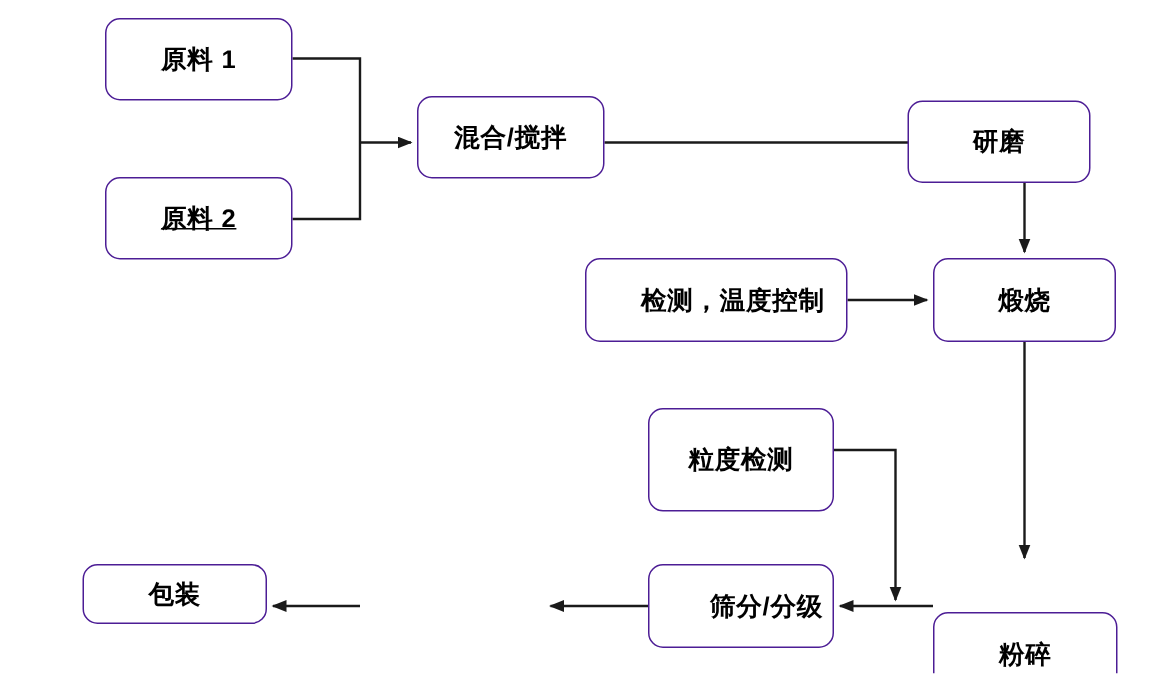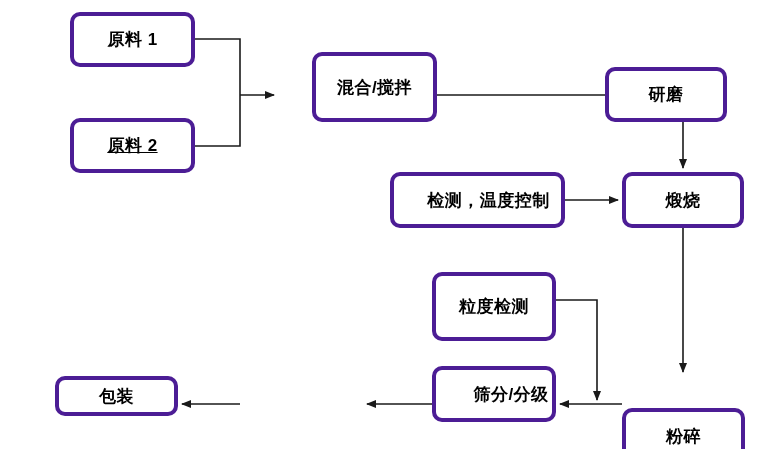--- a/index.html
+++ b/index.html
@@ -19,41 +19,41 @@
     position: absolute;
     left: 0;
     top: 0;
     width: 780px;
     height: 449px;
   }
   .node {
     position: absolute;
     box-sizing: border-box;
     background: #ffffff;
-    border: 4px solid #4c1d95;
+    border: 1px solid #4c1d95;
     border-radius: 10px;
     display: flex;
     align-items: center;
     justify-content: center;
     font-size: 17px;
     font-weight: bold;
     color: #000000;
     letter-spacing: 0.5px;
     white-space: nowrap;
   }
   
   .n-raw1     { left: 70px;  top: 12px;  width: 125px; height: 55px; }
   .n-raw2     { left: 70px;  top: 118px; width: 125px; height: 55px; text-decoration: underline; }
-  .n-mixstir  { left: 278px; top: 52px;  width: 125px; height: 70px; margin-left: 34px; }
+  .n-mixstir  { left: 278px; top: 64px;  width: 125px; height: 55px; }
   .n-grind    { left: 605px; top: 67px;  width: 122px; height: 55px; }
   .n-tempctl  { left: 390px; top: 172px; width: 175px; height: 56px; padding-left: 22px; }
   .n-calcine  { left: 622px; top: 172px; width: 122px; height: 56px; }
   .n-particle { left: 432px; top: 272px; width: 124px; height: 69px; }
   .n-crush    { left: 622px; top: 376px; width: 123px; height: 56px; margin-top: 32px; }
-  .n-sieve    { left: 432px; top: 366px; width: 124px; height: 56px; padding-left: 34px; }
+  .n-sieve    { left: 432px; top: 376px; width: 124px; height: 56px; padding-left: 34px; }
   .n-mix2     { left: 240px; top: 376px; width: 123px; height: 56px; }
   .n-pack     { left: 55px;  top: 376px; width: 123px; height: 40px; }
 </style>
 </head>
 <body>
 
 <div class="canvas">
 
   <svg class="edges-svg" viewBox="0 0 780 449" xmlns="http://www.w3.org/2000/svg">
     <defs>

